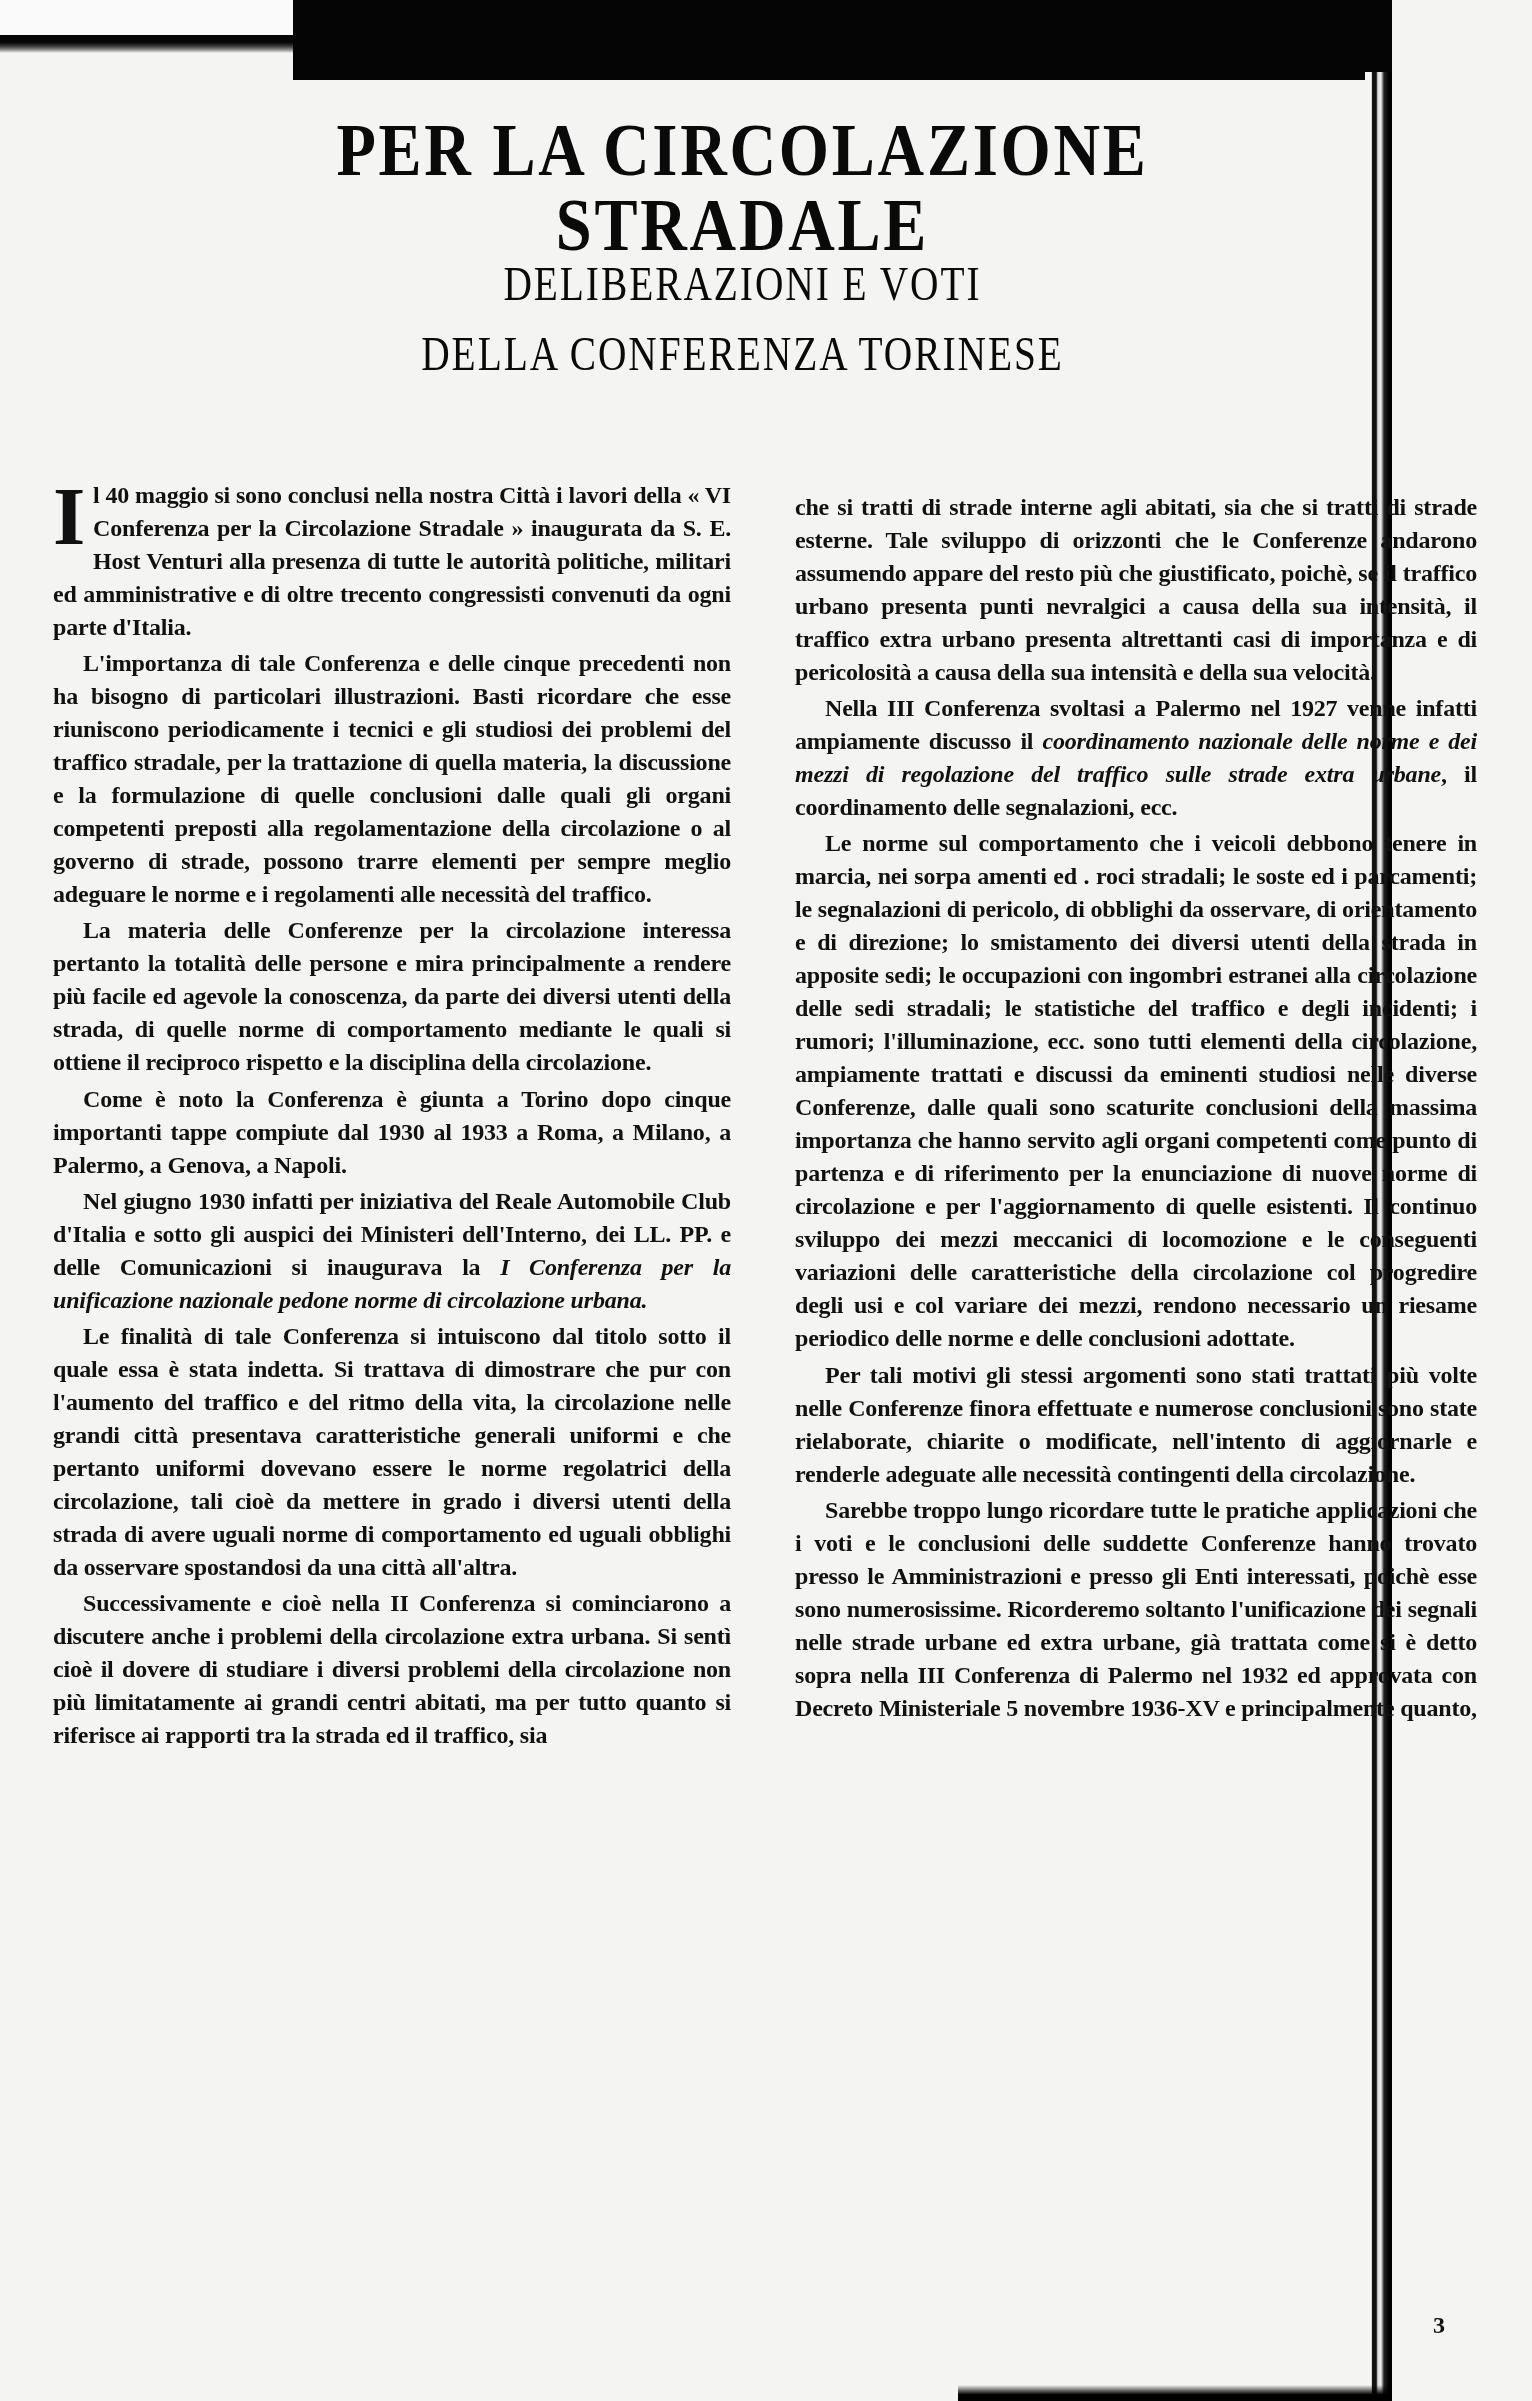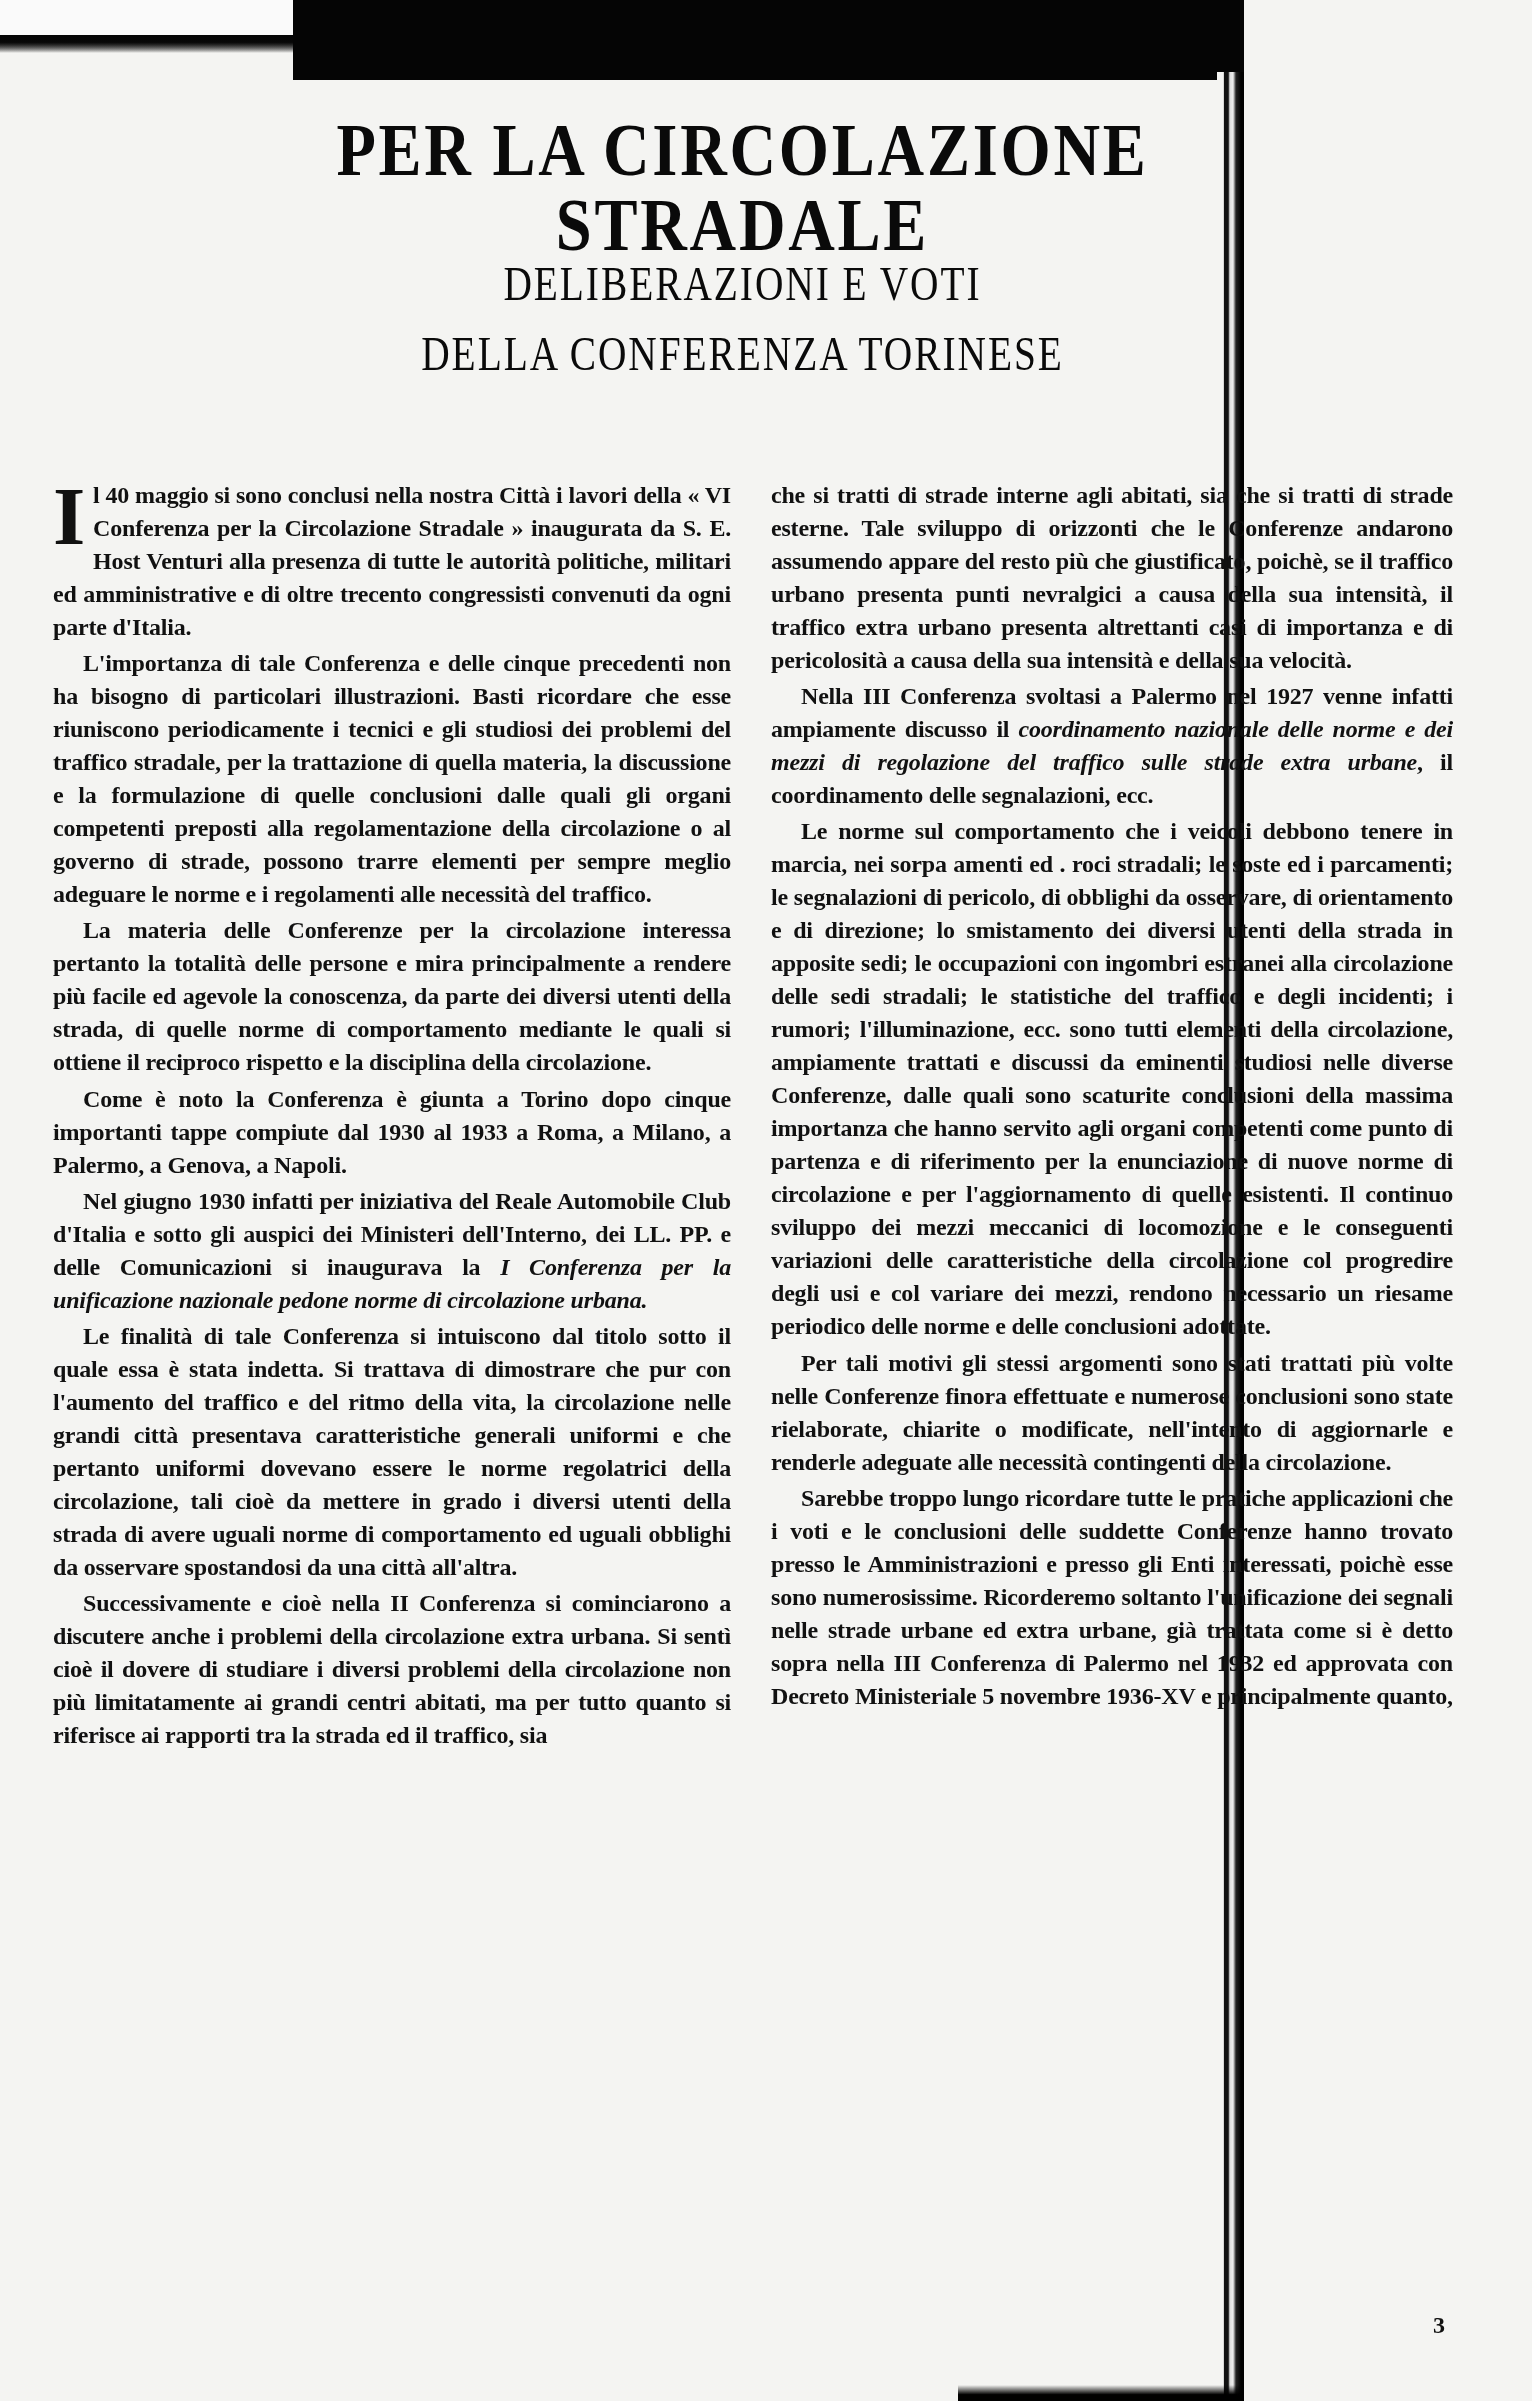--- a/index.html
+++ b/index.html
@@ -28,21 +28,21 @@
     }
     .scan-right-edge {
       position: absolute; top: 72px; right: 0; width: 27px; bottom: 0;
       background: linear-gradient(90deg, #f4f4f2 0, #f4f4f2 6.4px, #111 7.2px, #111 11.2px, #ddd 12.8px, #eee 16px, #222 19px, #000 24px);
     }
     .scan-bottom-edge {
       position: absolute; left: 958px; right: 0; bottom: 0; height: 16px;
       background: linear-gradient(rgba(0,0,0,0), #000 60%);
     }
     .page {
-      position: absolute; left: 0; top: 0; width: 1244px; height: 2401px;
+      position: absolute; left: 0; top: 0; width: 1392px; height: 2401px;
     }
     .title {
       position: absolute; left: 48px; top: 112px; width: 1389px;
       text-align: center; margin: 0;
       font-family: "Liberation Serif", serif; font-weight: 700;
       font-size: 75px; letter-spacing: 3.2px; line-height: 1;
       transform: scaleX(0.86); transform-origin: center;
       color: #0a0a0a;
     }
     .subtitle {
@@ -56,21 +56,21 @@
     .subtitle.l2 { top: 330px; }
 
     .col {
       position: absolute; top: 479px; width: 678px;
       font-size: 24px; line-height: 33px;
       text-align: justify; hyphens: manual;
       font-weight: 700;
       letter-spacing: -0.2px;
     }
     .col.left { left: 53px; }
-    .col.right { left: 771px; width: 682px; }
+    .col.right { left: 795px; width: 682px; margin-top: 12px; }
     .col p { margin: 0 0 3.2px 0; text-indent: 30px; }
     .col p.noindent { text-indent: 0; }
     .col em { }
     .dropcap {
       float: left; font-size: 83px; line-height: 62px; font-weight: 700;
       margin: 4.8px 8px 0 0; padding-top: 1.6px;
       font-family: "Liberation Serif", serif;
     }
     .page-number {
       position: absolute; left: 1433px; top: 2313px;

